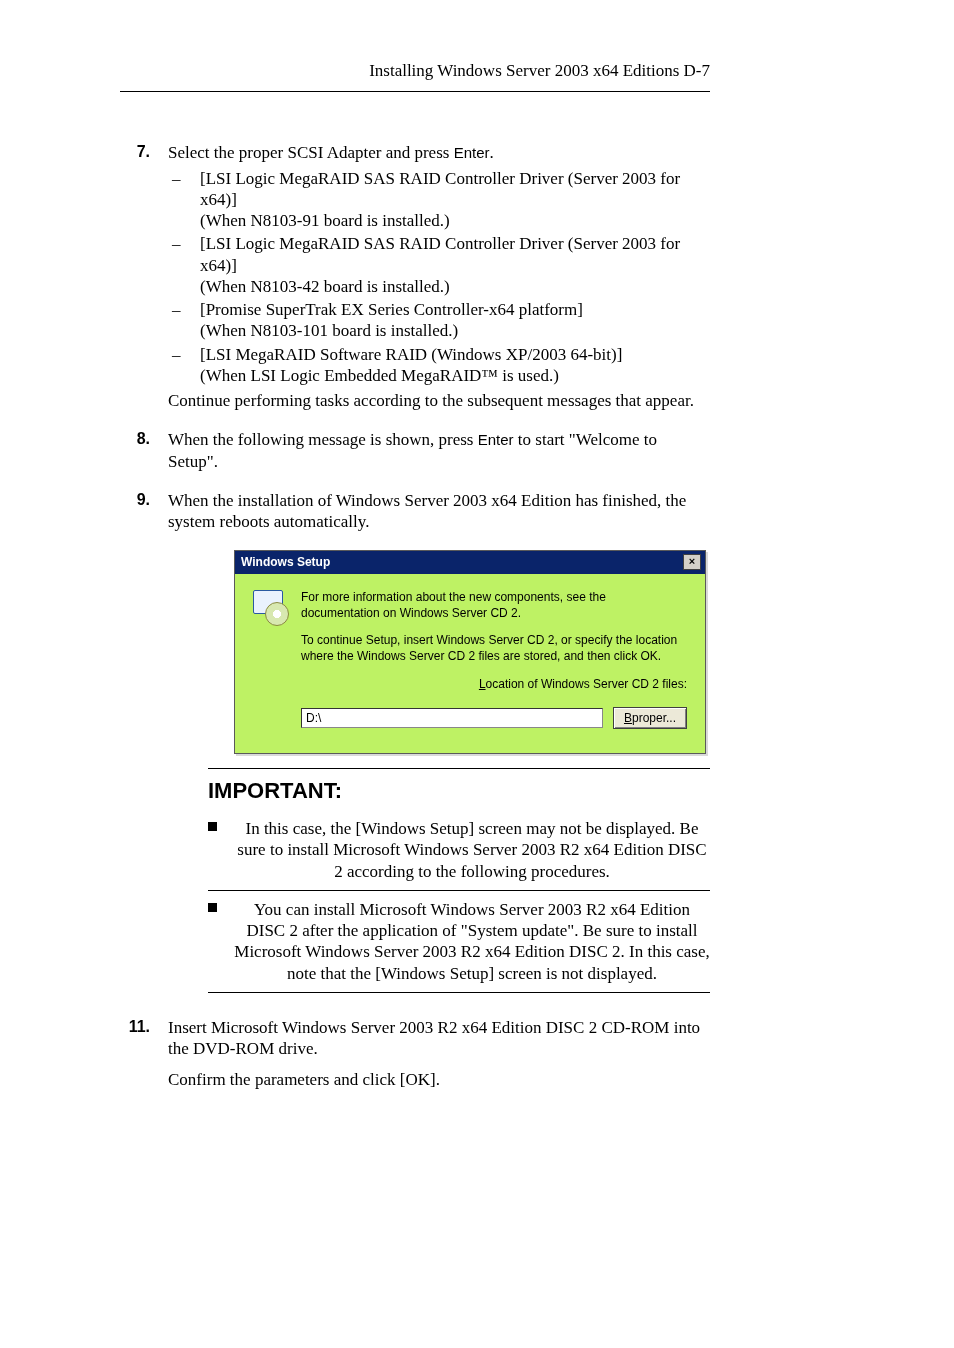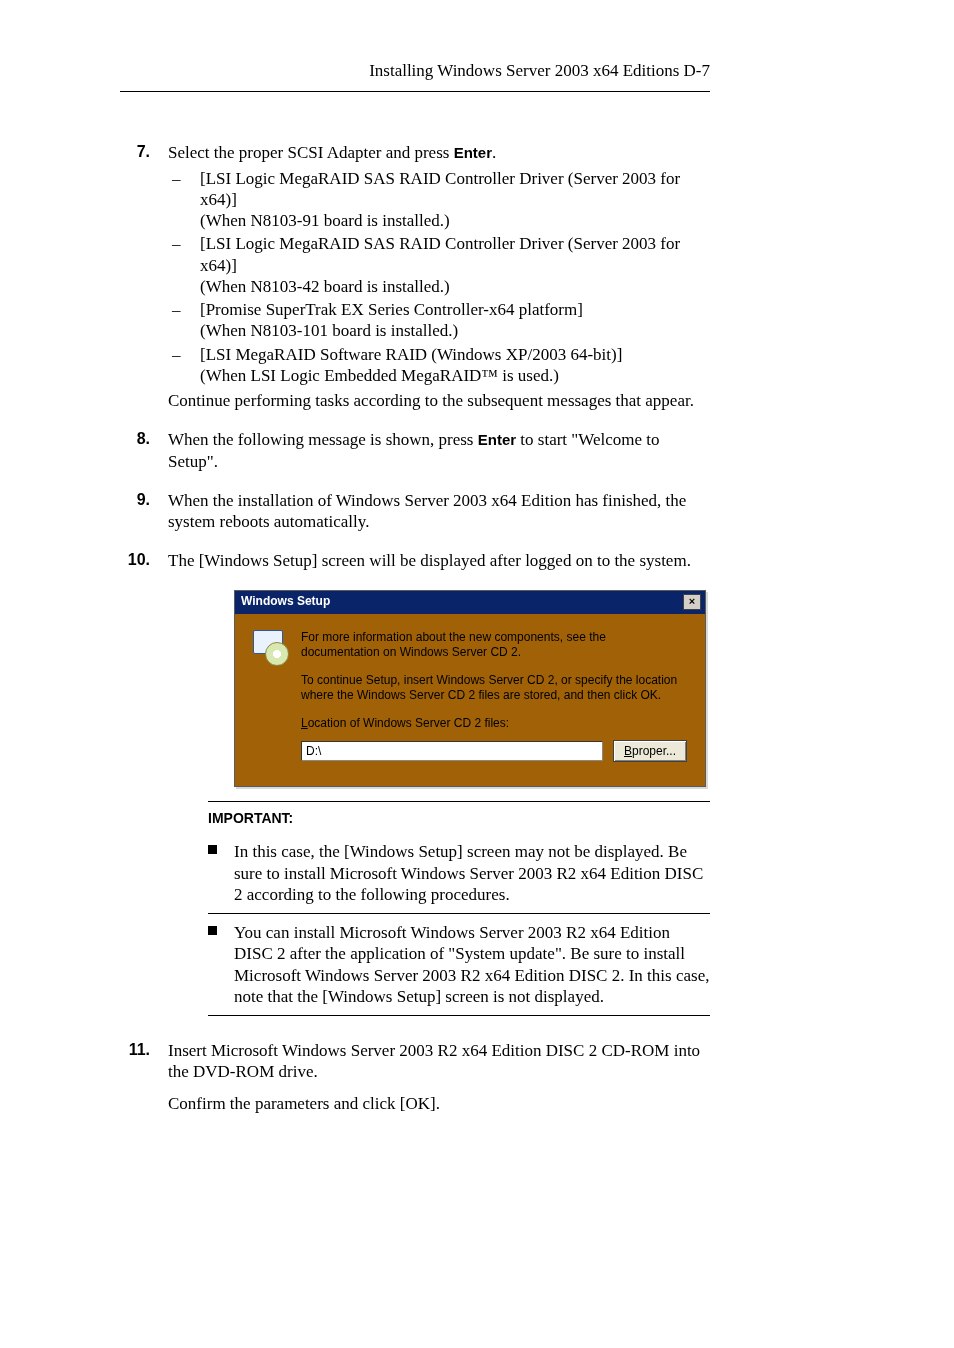--- a/index.html
+++ b/index.html
@@ -51,28 +51,28 @@
     flex: 1;
   }
   .body p { margin: 0 0 4px 0; }
   .sublist {
     list-style: none;
     padding: 0;
     margin: 4px 0 4px 18px;
   }
   .sublist li { margin-bottom: 2px; text-indent: -14px; padding-left: 14px; }
   .sublist li .dash { display:inline-block; width:14px; }
-  .sans-bold { font-family: Arial, Helvetica, sans-serif; font-weight: bold; font-size: 15px;}
+  .sans-bold { font-family: Arial, Helvetica, sans-serif; font-weight: normal; font-size: 15px;}
   .dialog-wrap {
     margin: 12px 0 8px 114px;
   }
   .dialog {
     width: 470px;
     border: 1px solid #5a5a5a;
-    background: #a16207;
+    background: #bef264;
     font-family: Tahoma, Arial, sans-serif;
     font-size: 12px;
     color: #000;
     box-shadow: 2px 2px 0 rgba(0,0,0,.15);
   }
   .dialog .titlebar {
     background: #0a246a;
     color: #fff;
     font-weight: bold;
     padding: 3px 4px 4px 6px;
@@ -99,21 +99,21 @@
   .cd-icon .box{
     width:28px;height:22px;border:1px solid #2a5aa0;background:#eaf2fd;position:absolute;top:0;left:0;border-radius:2px;
   }
   .cd-icon .disc{
     width:22px;height:22px;border:1px solid #8a8a40;border-radius:50%;
     background: radial-gradient(circle,#fff 0 25%,#d8e8b0 25% 100%);
     position:absolute;right:0;bottom:0;
   }
   .dlg-text { flex:1; }
   .dlg-text p { margin:0 0 12px 0; line-height:1.3; }
-  .dlg-label { margin:8px 0 9px 0; }
+  .dlg-label { margin:8px 0 15px 0;text-align:right; }
   .dlg-input-row { display:flex; gap:10px; align-items:center; }
   .dlg-input {
     flex:1;
     border:1px inset #888;
     background:#fff;
     padding:2px 4px;
     font-family:Tahoma,Arial,sans-serif; font-size:12px;
     height:20px; box-sizing:border-box;
   }
   .win-btn {
@@ -131,35 +131,35 @@
   .underline-char { text-decoration: underline; }
 
   .important-box {
     margin: 14px 0 10px 88px;
   }
   .imp-rule {
     border:none; border-top:1.5px solid #000; margin:0;
   }
   .imp-title {
     font-family: Arial, Helvetica, sans-serif;
-    font-weight:bold; font-size:14px;
+    font-weight:bold; font-size:22px;
     margin:8px 0 6px 0;
   }
   ul.imp-list {
     list-style:none; padding:0; margin:0;
   }
   ul.imp-list > li {
     display:flex; gap:12px; padding:8px 0;
     border-bottom:1px solid #000;
   }
   ul.imp-list > li .sq {
     flex:0 0 14px; padding-top:4px;
   }
   ul.imp-list > li .sq svg { display:block; }
-  ul.imp-list > li .txt { flex:1; }
+  ul.imp-list > li .txt { flex:1;text-align:center; }
 </style>
 </head>
 <body>
 
 <div class="page">
 
   <div class="running-head">Installing Windows Server 2003 x64 Editions   D-7</div>
   <hr class="head-rule">
 
   <ol class="steps">
@@ -189,26 +189,20 @@
       </div>
     </li>
 
     <li class="step">
       <div class="num">9.</div>
       <div class="body">
         <p>When the installation of Windows Server 2003 x64 Edition has finished, the system reboots automatically.</p>
       </div>
     </li>
 
-    <li class="step">
-      <div class="num">10.</div>
-      <div class="body">
-        <p>The [Windows Setup] screen will be displayed after logged on to the system.</p>
-      </div>
-    </li>
   </ol>
 
   <div class="dialog-wrap">
     <div class="dialog">
       <div class="titlebar">
         <div class="title-left">
           <span>Windows Setup</span>
         </div>
         <div class="close-btn">
           <span>×</span>

